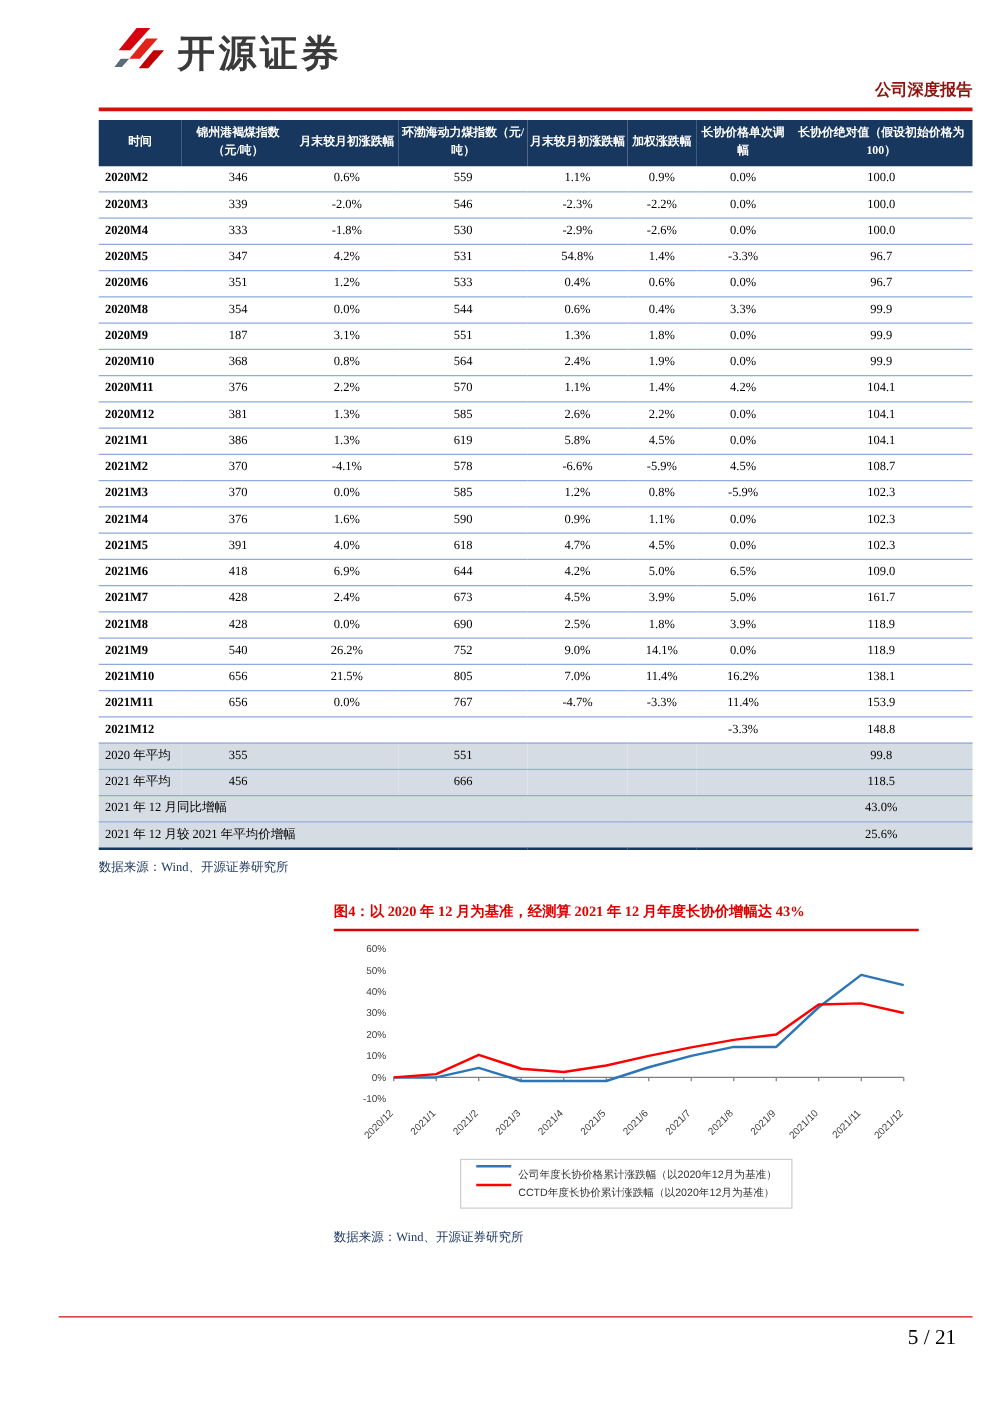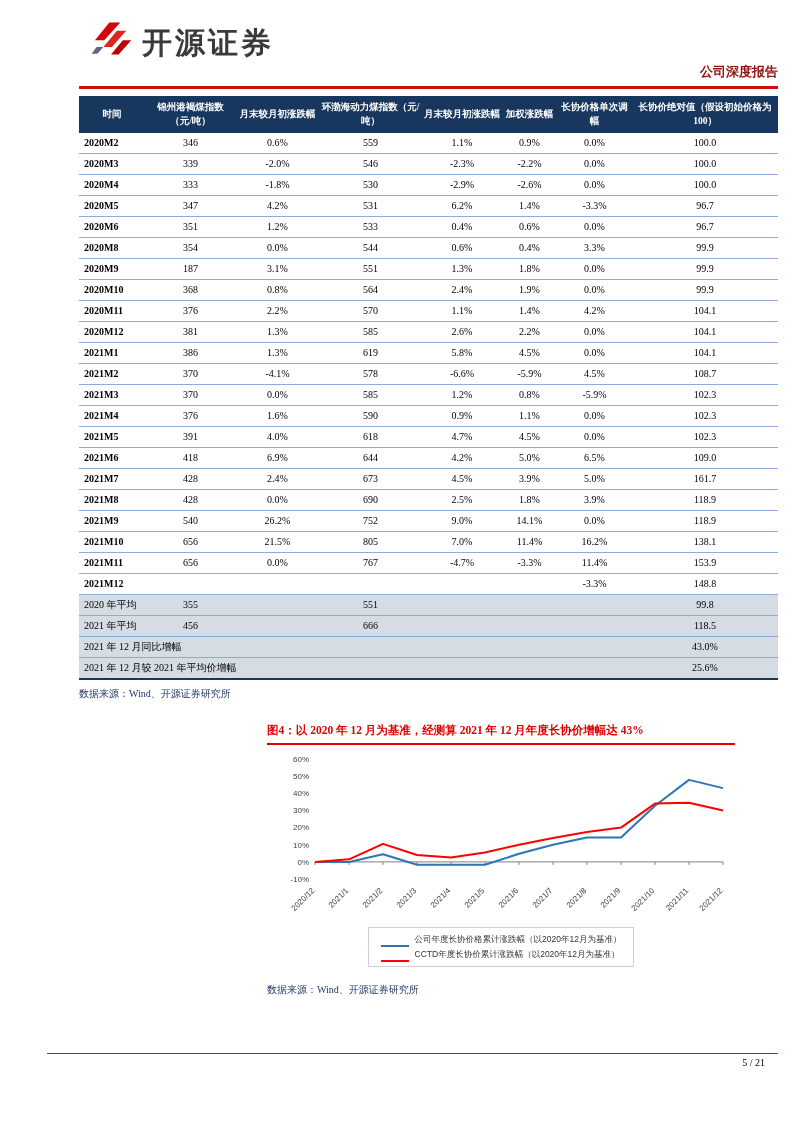--- a/index.html
+++ b/index.html
@@ -34,26 +34,26 @@
     color:#e00000;font-size:11.5px;font-weight:bold;line-height:1.3;
     padding-bottom:5px;border-bottom:2px solid #e00000;
   }
   .chart{display:block;margin:8px 0 0 8px;}
   .chart text{font-family:"Liberation Sans","DejaVu Sans",sans-serif;}
   .legend{
     width:fit-content;margin:2px auto 0 auto;border:1px solid #cfcfcf;
     padding:4px 12px;font-size:8.5px;color:#333;
     font-family:"Liberation Sans","DejaVu Sans",sans-serif;
   }
-  .legend-item{display:flex;align-items:flex-end;gap:6px;line-height:1.8;}
+  .legend-item{display:flex;align-items:flex-start;gap:6px;line-height:1.8;}
   .legend-swatch{display:inline-block;width:28px;height:0;border-top:2px solid #000;}
   .fig-source{margin:16px 0 0 0;}
   
   .footer-rule{position:absolute;left:47px;right:47px;bottom:68px;border-top:1.5px solid #d1100b;}
-  .page-number{position:absolute;right:60px;bottom:54px;font-size:10px;color:#000;}
+  .page-number{position:absolute;right:60px;bottom:42px;font-size:17px;color:#000;}
 </style>
 </head>
 <body>
 
 <div class="page">
 
   <div class="header">
     <div class="brand">
       <span>
         <svg width="44" height="42" viewBox="0 0 52 48">
@@ -121,21 +121,21 @@
           <td>-2.9%</td>
           <td>-2.6%</td>
           <td>0.0%</td>
           <td>100.0</td>
         </tr>
         <tr>
           <td>2020M5</td>
           <td>347</td>
           <td>4.2%</td>
           <td>531</td>
-          <td>6.2%</td>
+          <td>54.8%</td>
           <td>1.4%</td>
           <td>-3.3%</td>
           <td>96.7</td>
         </tr>
         <tr>
           <td>2020M6</td>
           <td>351</td>
           <td>1.2%</td>
           <td>533</td>
           <td>0.4%</td>

